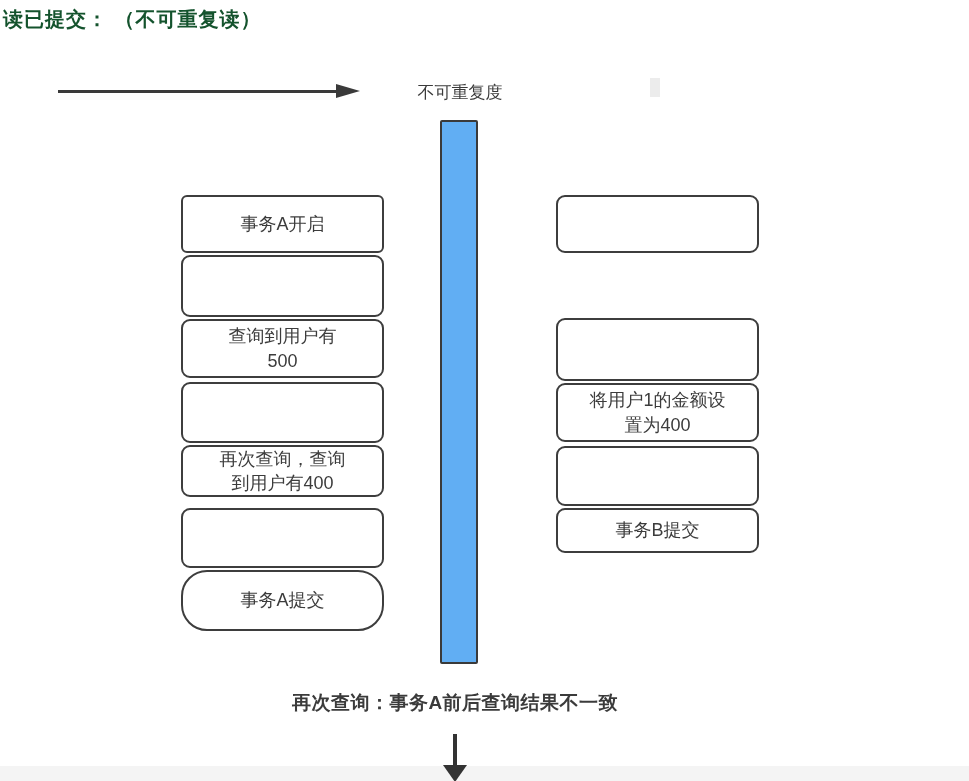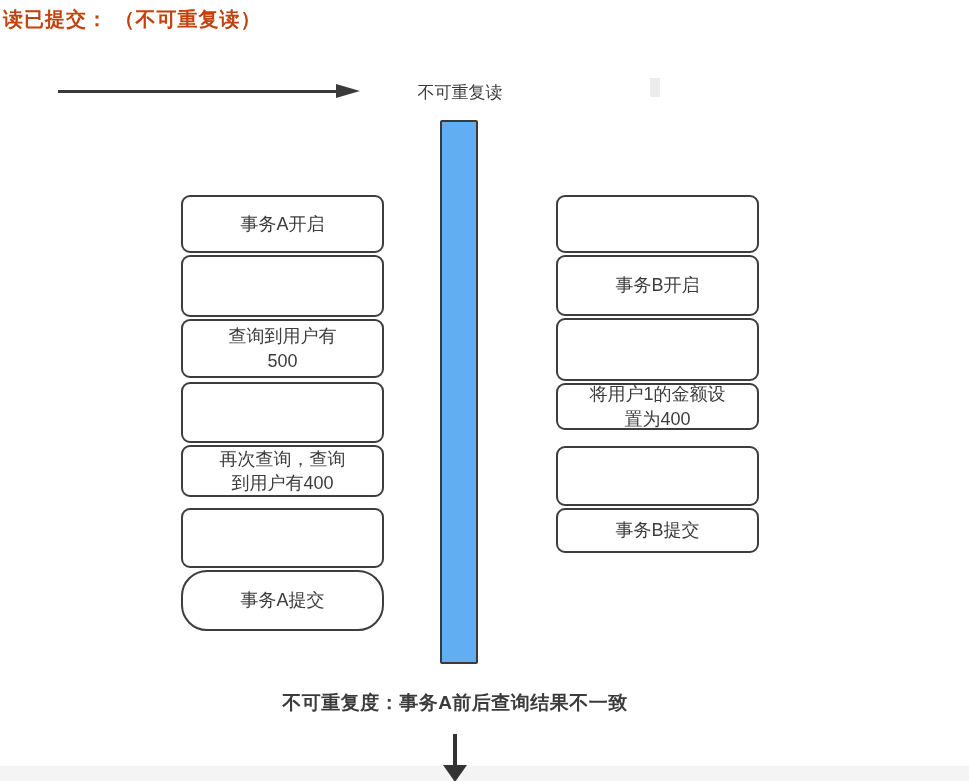--- a/index.html
+++ b/index.html
@@ -16,21 +16,21 @@
     overflow: hidden;
   }
   
   .title {
     position: absolute;
     left: 3px;
     top: 6px;
     font-size: 20px;
     font-weight: 700;
     letter-spacing: 1px;
-    color: #c2410c;
+    color: #14532d;
   }
   
   .h-arrow-line {
     position: absolute;
     left: 58px;
     top: 90px;
     width: 280px;
     height: 3px;
     background: #3a3a3a;
   }
@@ -87,33 +87,33 @@
   }
   .txbox .txt {
     font-size: 18px;
     line-height: 1.35;
     text-align: center;
     color: #3c3c3c;
     white-space: pre-line;
   }
   
   .col-a { left: 181px; }
-  .a1 { top: 195px; height: 58px; }
+  .a1 { top: 195px; height: 58px; border-radius: 6px; }
   .a2 { top: 255px; height: 62px; }
   .a3 { top: 319px; height: 59px; }
   .a4 { top: 382px; height: 61px; }
   .a5 { top: 445px; height: 52px; }
   .a6 { top: 508px; height: 60px; }
   .a7 { top: 570px; height: 61px; border-radius: 26px; }
   
   .col-b { left: 556px; }
   .b1 { top: 195px; height: 58px; }
   .b2 { top: 255px; height: 61px; }
   .b3 { top: 318px; height: 63px; }
-  .b4 { top: 383px; height: 47px; }
+  .b4 { top: 383px; height: 59px; }
   .b5 { top: 446px; height: 60px; }
   .b6 { top: 508px; height: 45px; }
   
   .footer-caption {
     position: absolute;
     left: 150px;
     top: 690px;
     width: 610px;
     text-align: center;
     font-size: 19px;
@@ -156,21 +156,21 @@
 </head>
 <body>
 
 <div class="canvas">
 
   <div class="title">读已提交： （不可重复读）</div>
 
   <div class="h-arrow-line"></div>
   <div class="h-arrow-head"></div>
 
-  <div class="bar-label">不可重复读</div>
+  <div class="bar-label">不可重复度</div>
 
   <div class="gray-mark"></div>
 
   <div class="blue-bar" style="background: rgb(97, 174, 243);"></div>
 
   <div class="txbox col-a a1">
     <span class="txt">事务A开启</span>
   </div>
   <div class="txbox col-a a2">
     <span class="txt"></span>
@@ -189,36 +189,33 @@
   <div class="txbox col-a a6">
     <span class="txt"></span>
   </div>
   <div class="txbox col-a a7">
     <span class="txt">事务A提交</span>
   </div>
 
   <div class="txbox col-b b1">
     <span class="txt"></span>
   </div>
-  <div class="txbox col-b b2">
-    <span class="txt">事务B开启</span>
-  </div>
   <div class="txbox col-b b3">
     <span class="txt"></span>
   </div>
   <div class="txbox col-b b4">
     <span class="txt">将用户1的金额设
 置为400</span>
   </div>
   <div class="txbox col-b b5">
     <span class="txt"></span>
   </div>
   <div class="txbox col-b b6">
     <span class="txt">事务B提交</span>
   </div>
 
-  <div class="footer-caption">不可重复度：事务A前后查询结果不一致</div>
+  <div class="footer-caption">再次查询：事务A前后查询结果不一致</div>
 
   <div class="bottom-strip"></div>
   <div class="v-arrow-line"></div>
   <div class="v-arrow-head"></div>
 
 </div>
 
 </body></html>

